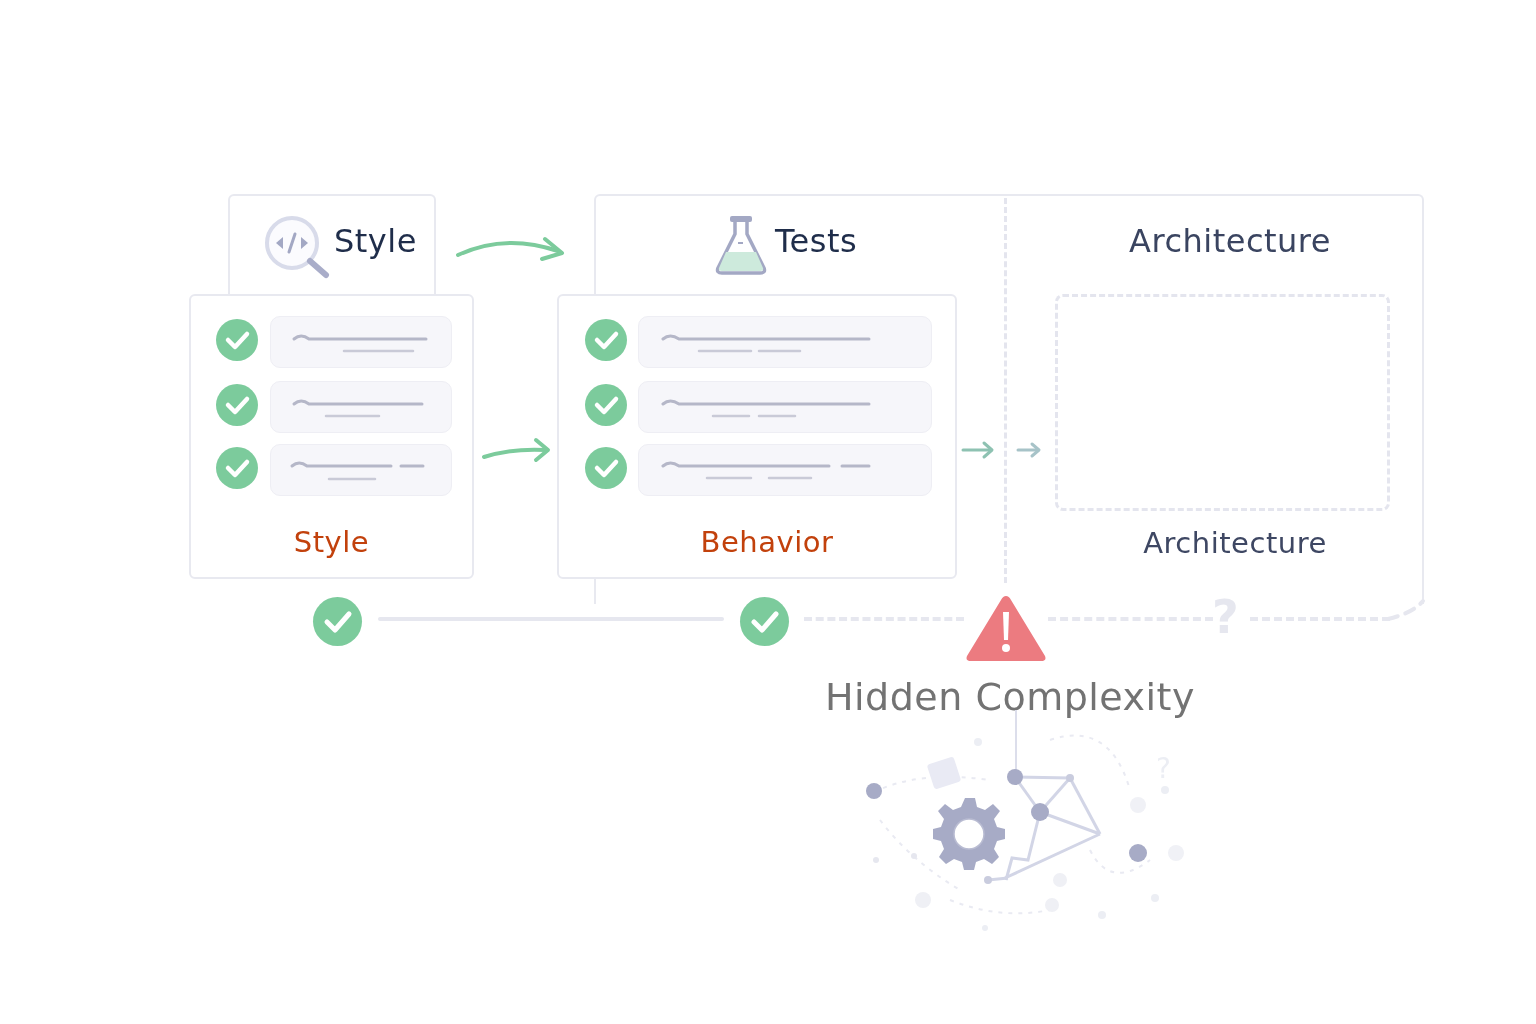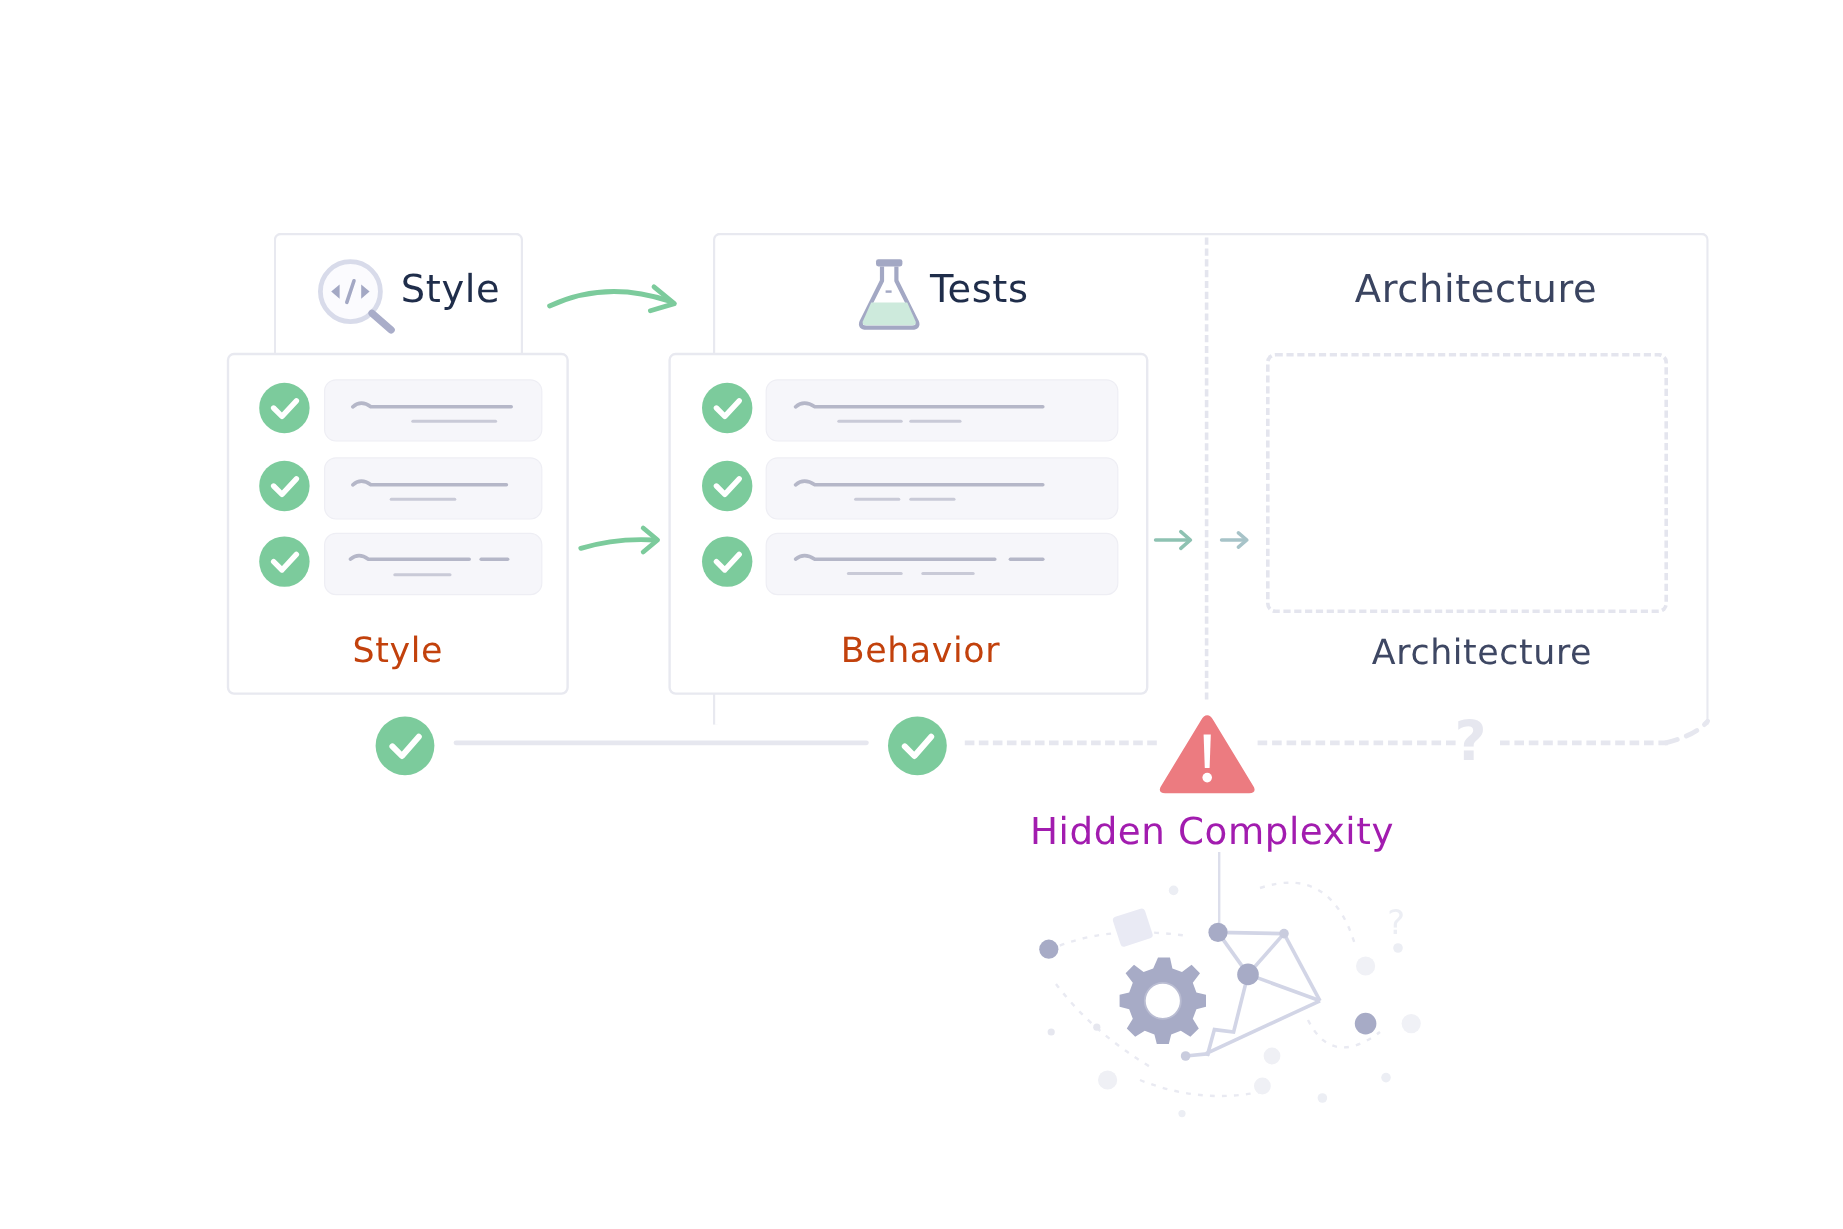--- a/index.html
+++ b/index.html
@@ -9,21 +9,21 @@
   .card { position:absolute; background:#fff; border:2px solid #e8e9f0; border-radius:6px; box-sizing:border-box; }
   .tab { position:absolute; background:#fff; border:2px solid #e8e9f0; border-bottom:none; border-radius:6px 6px 0 0; box-sizing:border-box; }
   .title { font-size:32px; letter-spacing:0.5px; color:#1f2d4a; }
   .label { font-size:29px; color:#c2410c; letter-spacing:0.5px; }
   .check { position:absolute; width:42px; height:42px; border-radius:50%; background:#7ccb9c; }
   .check svg { position:absolute; left:0; top:0; }
   .row { position:absolute; height:50px; background:#f6f6fa; border:1.5px solid #eeeef4; border-radius:10px; box-sizing:border-box; }
   .row svg { position:absolute; left:0; top:0; }
   .arch-title { font-size:32px; color:#3a4460; letter-spacing:0.5px; }
   .arch-label { font-size:29px; color:#3e4763; letter-spacing:0.5px; }
-  .hidden-label { font-size:31px; color:#a21caf; letter-spacing:0.5px; }
+  .hidden-label { font-size:38px; color:#737373; letter-spacing:0.5px; }
 </style>
 </head>
 <body>
 
 <div class="tab" style="left:228px;top:194px;width:208px;height:104px;"></div>
 <div class="abs" style="left:262px;top:212px;width:72px;height:68px;">
   <svg width="72" height="68" viewBox="0 0 72 68">
     <circle cx="30" cy="31" r="25" fill="#fbfbfe" stroke="#d8dbea" stroke-width="4"></circle>
     <line x1="48" y1="49" x2="64" y2="63" stroke="#a9adc9" stroke-width="6" stroke-linecap="round"></line>
     <path d="M21 25 L14 31 L21 37 Z" fill="#a3a8c4"></path>

